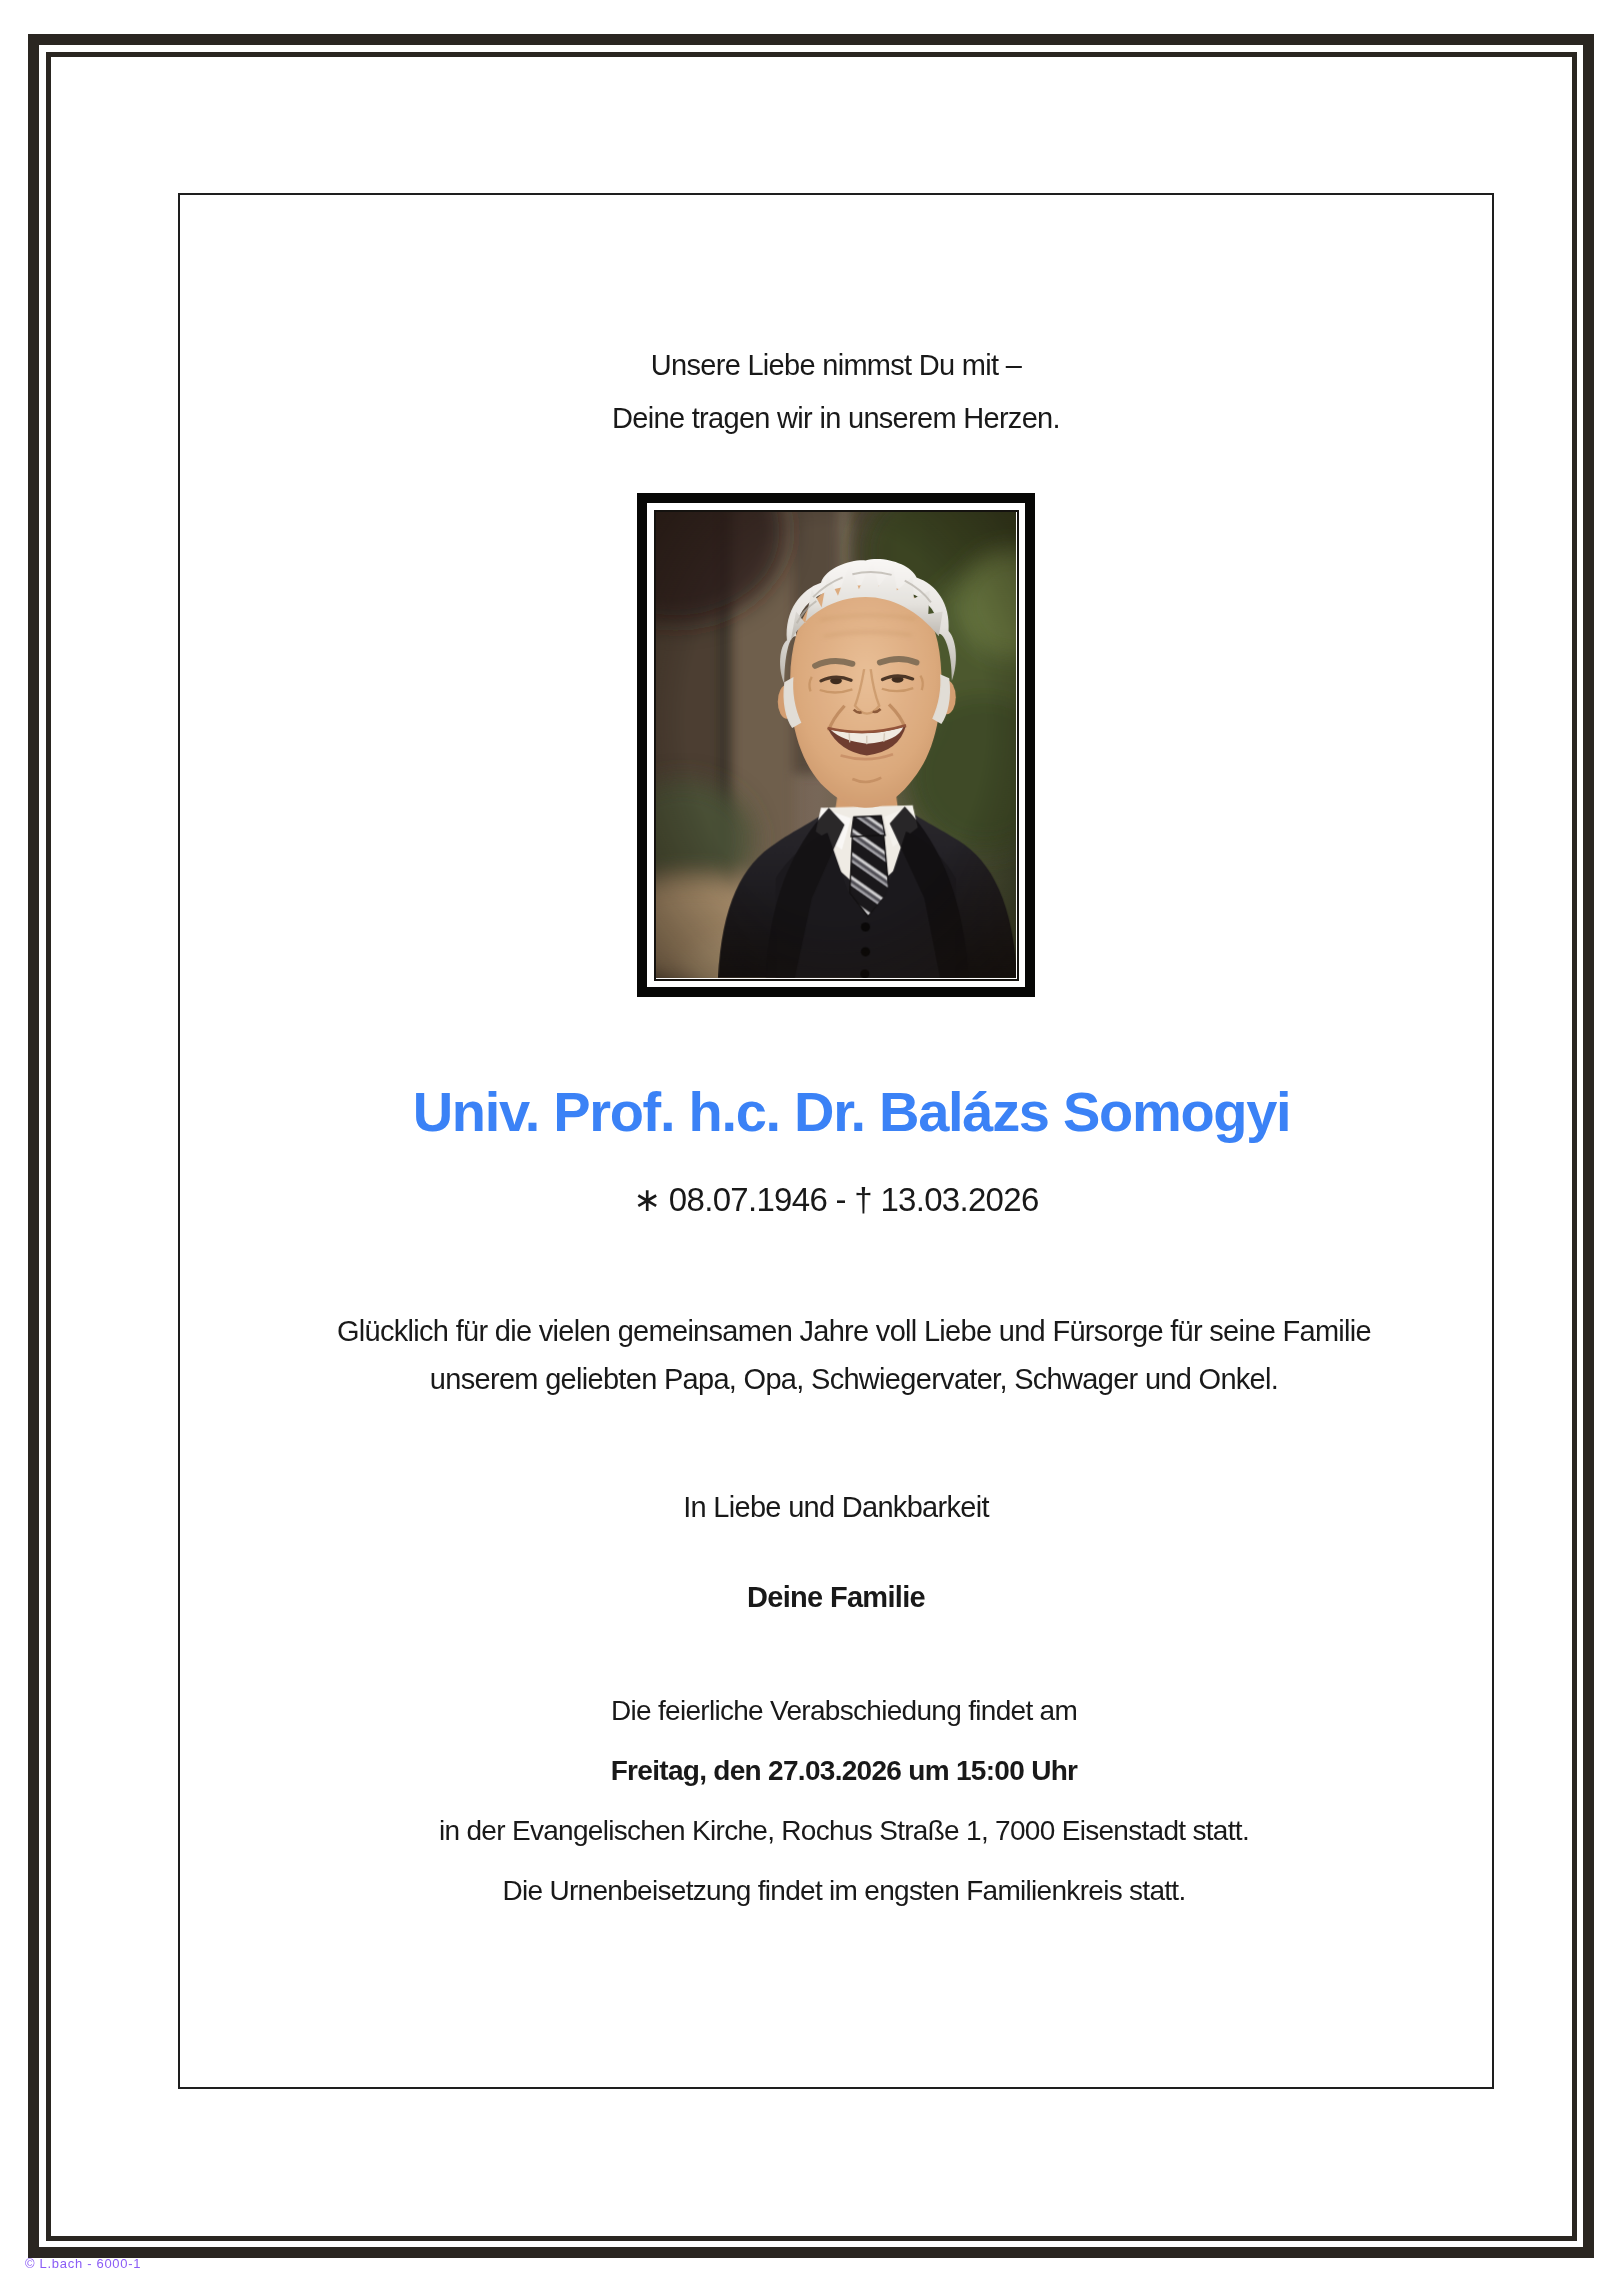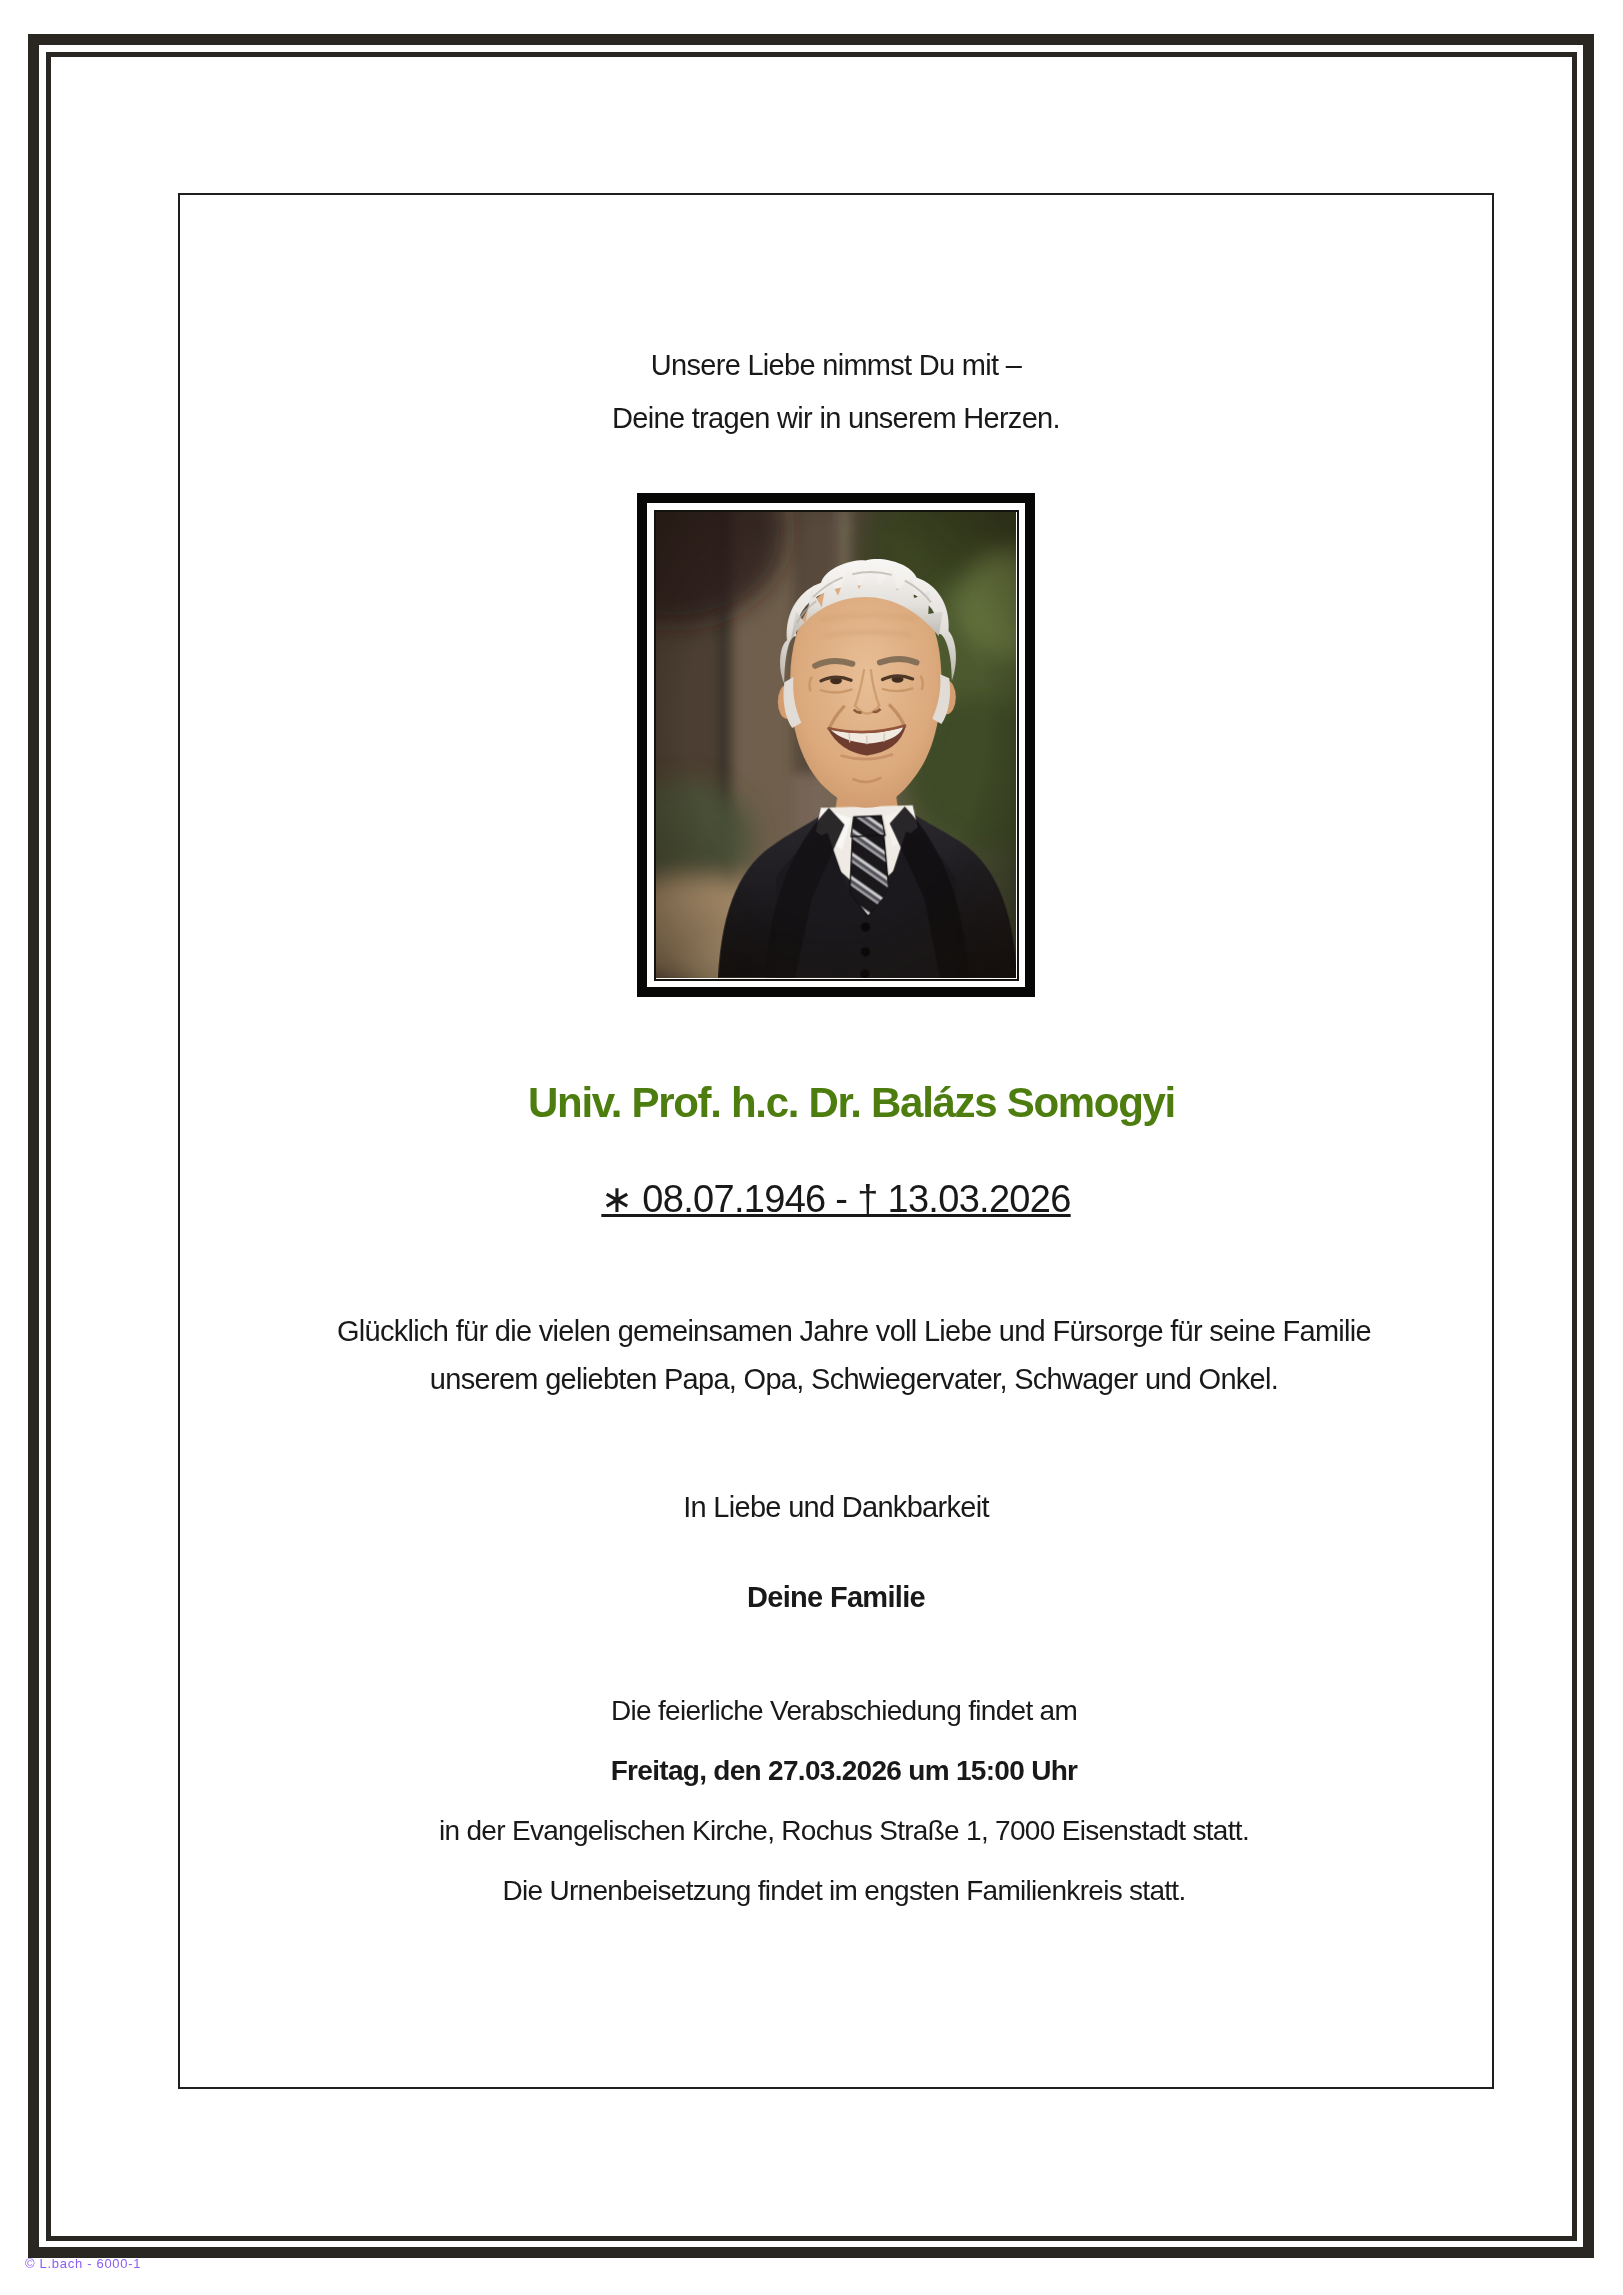--- a/index.html
+++ b/index.html
@@ -22,22 +22,22 @@
   }
   
   .card {
     position:absolute; left:178px; top:193px; width:1316px; height:1896px;
     border:2px solid #1e1e1e;
     letter-spacing:-0.7px;
   }
   .card .line { position:absolute; left:0; right:0; text-align:center; }
 
   .epitaph   { top:144px;  font-size:29px; line-height:53px; }
-  .name      { top:884px; font-size:42px; font-weight:bold; letter-spacing:-1.3px; color:#4d7c0f;margin-left:31px; }
-  .dates     { top:985px; font-size:38px; line-height:39px;text-decoration:underline; }
+  .name      { top:884px; font-size:56px; font-weight:bold; letter-spacing:-1.3px; color:#3b82f6;margin-left:31px; }
+  .dates     { top:985px; font-size:33px; line-height:39px; }
   .obituary  { top:1112px; font-size:29px; line-height:48px;padding-left:36px; }
   .gratitude { top:1296px; font-size:29px; font-weight:normal; }
   .family    { top:1386px; font-size:29px; font-weight:bold; }
   .ceremony  { top:1486px; font-size:28px; line-height:60px;padding-left:16px; }
   .bold      { font-weight:bold; }
 
   
   .photo-wrap {
     position:absolute; top:298px; left:50%; transform:translateX(-50%);
   }

